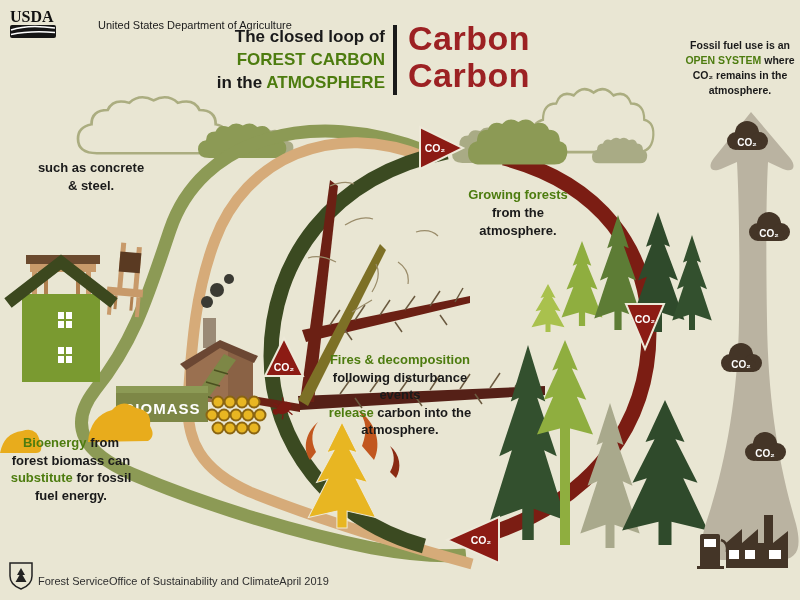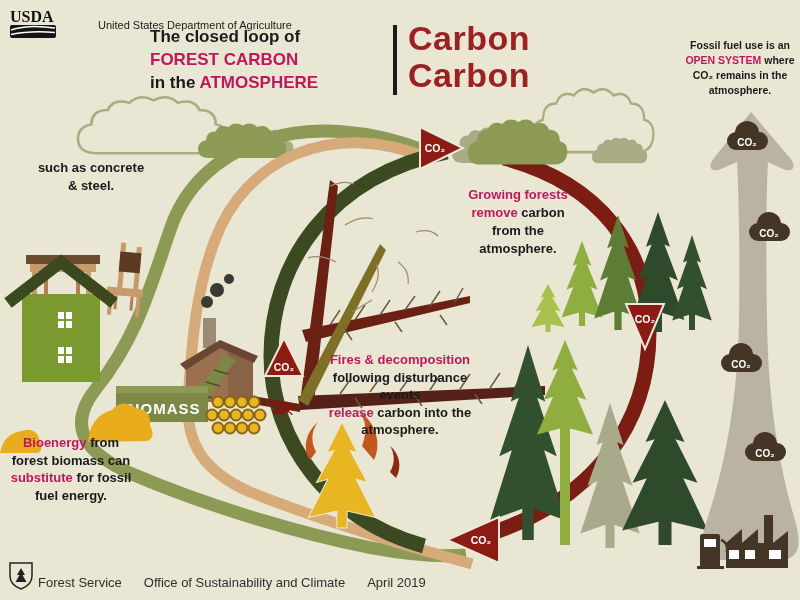--- a/index.html
+++ b/index.html
@@ -1,31 +1,31 @@
 <!DOCTYPE html>
 <html><head>
 <meta charset="utf-8">
 <style>
   html,body{margin:0;padding:0;}
   .stage{position:relative;width:800px;height:600px;background:#e9e6d3;overflow:hidden;
          font-family:"Liberation Sans",sans-serif;color:#1a1a1a;}
   .stage svg{position:absolute;left:0;top:0;}
   .abs{position:absolute;}
-  .red{color:#be185d;font-weight:700;}
+  .red{color:#4d7c0f;font-weight:700;}
   .hdr-dept{left:66px;top:19px;font-size:11px;padding-left:32px;}
-  .subtitle{left:150px;top:25px;width:235px;text-align:left;font-size:17px;font-weight:700;line-height:23px;}
+  .subtitle{left:150px;top:25px;width:235px;text-align:right;font-size:17px;font-weight:700;line-height:23px;}
   .divider{left:393px;top:25px;width:4px;height:70px;background:#1a1a1a;}
   .title{left:408px;top:20px;font-size:34px;font-weight:700;line-height:37px;color:#9c2123;letter-spacing:.5px;}
   .fossil{left:680px;top:38px;width:120px;text-align:center;font-size:10.5px;line-height:15px;font-weight:600;}
   .ann{text-align:center;font-size:13px;line-height:17.5px;font-weight:600;}
   .ann-wood{left:6px;top:159px;width:170px;}
   .ann-grow{left:450px;top:186px;width:136px;line-height:18px;}
   .ann-fire{left:318px;top:351px;width:164px;}
   .ann-bio{left:8px;top:434px;width:126px;}
-  .footer{left:38px;top:575px;display:flex;gap:22px;font-size:13px;color:#2e2e2e;align-items:center;}
+  .footer{left:38px;top:575px;display:flex;font-size:11px;color:#2e2e2e;align-items:center;}
   .svgtext{font-family:"Liberation Sans",sans-serif;font-weight:700;fill:#fff;}
 </style>
 </head>
 <body>
 
 <div class="stage">
 
 <svg width="800" height="600" viewBox="0 0 800 600">
   <defs>
     <path id="cloud" d="M14,46 Q0,46 0,34 Q0,24 10,22 Q10,10 22,10 Q26,0 38,4 Q46,-4 56,2 Q66,-4 74,4 Q86,0 90,10 Q102,10 102,22 Q112,24 110,36 Q108,46 96,46 Z"></path>
@@ -254,21 +254,20 @@
   <div>atmosphere.</div>
 </div>
 
 <div class="abs ann ann-wood">
   <div>such as concrete</div>
   <div>&amp; steel.</div>
 </div>
 
 <div class="abs ann ann-grow">
   <div class="red">Growing forests</div>
-  <div><span class="red">remove</span><span> carbon</span></div>
   <div>from the</div>
   <div>atmosphere.</div>
 </div>
 
 <div class="abs ann ann-fire">
   <div class="red">Fires &amp; decomposition</div>
   <div>following disturbance events</div>
   <div><span class="red">release</span><span> carbon into the</span></div>
   <div>atmosphere.</div>
 </div>

